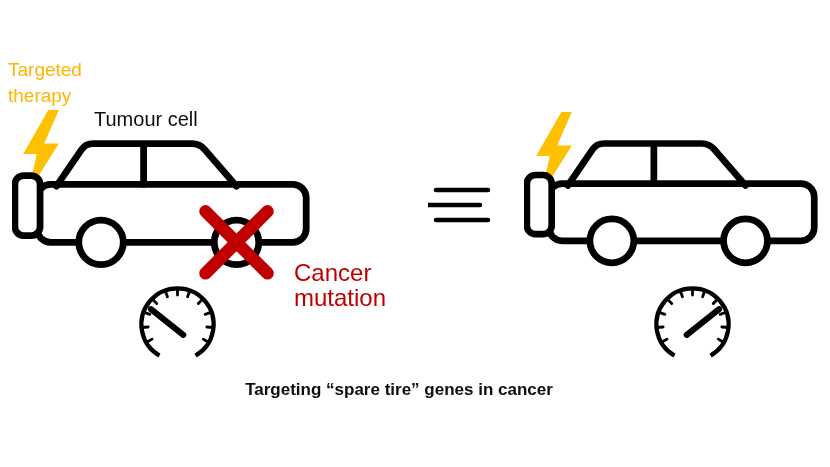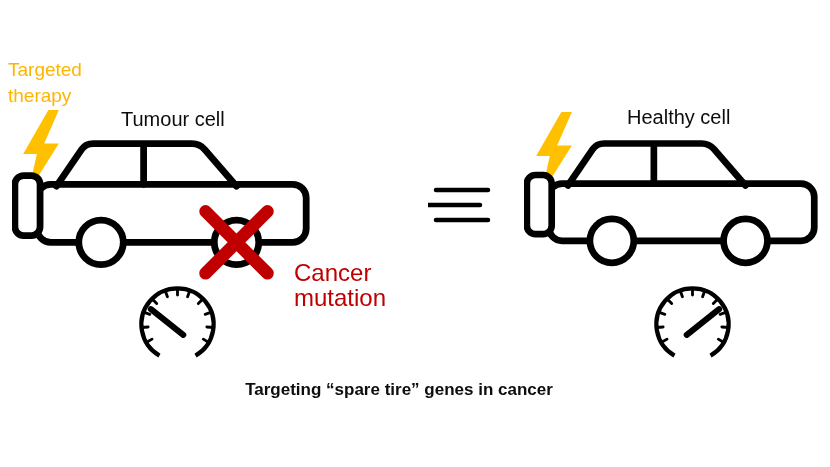--- a/index.html
+++ b/index.html
@@ -5,21 +5,21 @@
   * { margin: 0; padding: 0; box-sizing: border-box; }
   html, body { background: #ffffff; }
   body {
     width: 830px; height: 467px;
     position: relative; overflow: hidden;
     font-family: "Liberation Sans", sans-serif;
     color: #111;
   }
   .stage { position: absolute; left: 0; top: 0; width: 750px; height: 467px; }
   .abs { position: absolute; }
-  .cell-label { font-size: 20px; color: #0d0d0d; margin-left: 27px; }
+  .cell-label { font-size: 20px; color: #0d0d0d; }
   .therapy-label { font-size: 19px; line-height: 26px; color: #FFB500; width: 86px; }
   .mutation-label { font-size: 24px; line-height: 25px; color: #C00000; width: 112px; }
   .caption {
     position: absolute; left: 0; right: 0; top: 380px;
     text-align: center; font-size: 17px; font-weight: 700; color: #0d0d0d; padding-left: 48px;
   }
   svg { display: block; }
 </style>
 </head>
 <body>
@@ -74,21 +74,20 @@
       <line x1="8" y1="4" x2="60" y2="4"></line>
       <line x1="0" y1="19" x2="52" y2="19"></line>
       <line x1="8" y1="34" x2="60" y2="34"></line>
     </g>
   </svg>
 
   <svg class="abs" style="left:533px; top:112px;" width="42" height="84" viewBox="0 0 40 80">
     <path d="M27 0 L3 42 L16 42 L8 78 L37 32 L23 32 L37 0 Z" fill="#FFC000"></path>
   </svg>
 
-  <div class="abs cell-label" style="left:600px; top:106px;">Healthy cell</div>
 
   <svg class="abs" style="left:524px; top:130px;" width="296" height="153" viewBox="0 0 310 160">
     <g stroke="#000" stroke-width="7" fill="none" stroke-linejoin="round" stroke-linecap="round">
       <path d="M46 58 L72 20 Q76 14 84 14 L186 14 Q194 14 199 20 L232 58"></path>
       <line x1="136" y1="16" x2="136" y2="56"></line>
       <rect x="26" y="56" width="278" height="60" rx="14"></rect>
       <rect x="3" y="47" width="26" height="62" rx="9" fill="#fff"></rect>
     </g>
     <circle cx="92" cy="116" r="23" fill="#fff" stroke="#000" stroke-width="7"></circle>
     <circle cx="232" cy="116" r="23" fill="#fff" stroke="#000" stroke-width="7"></circle>

